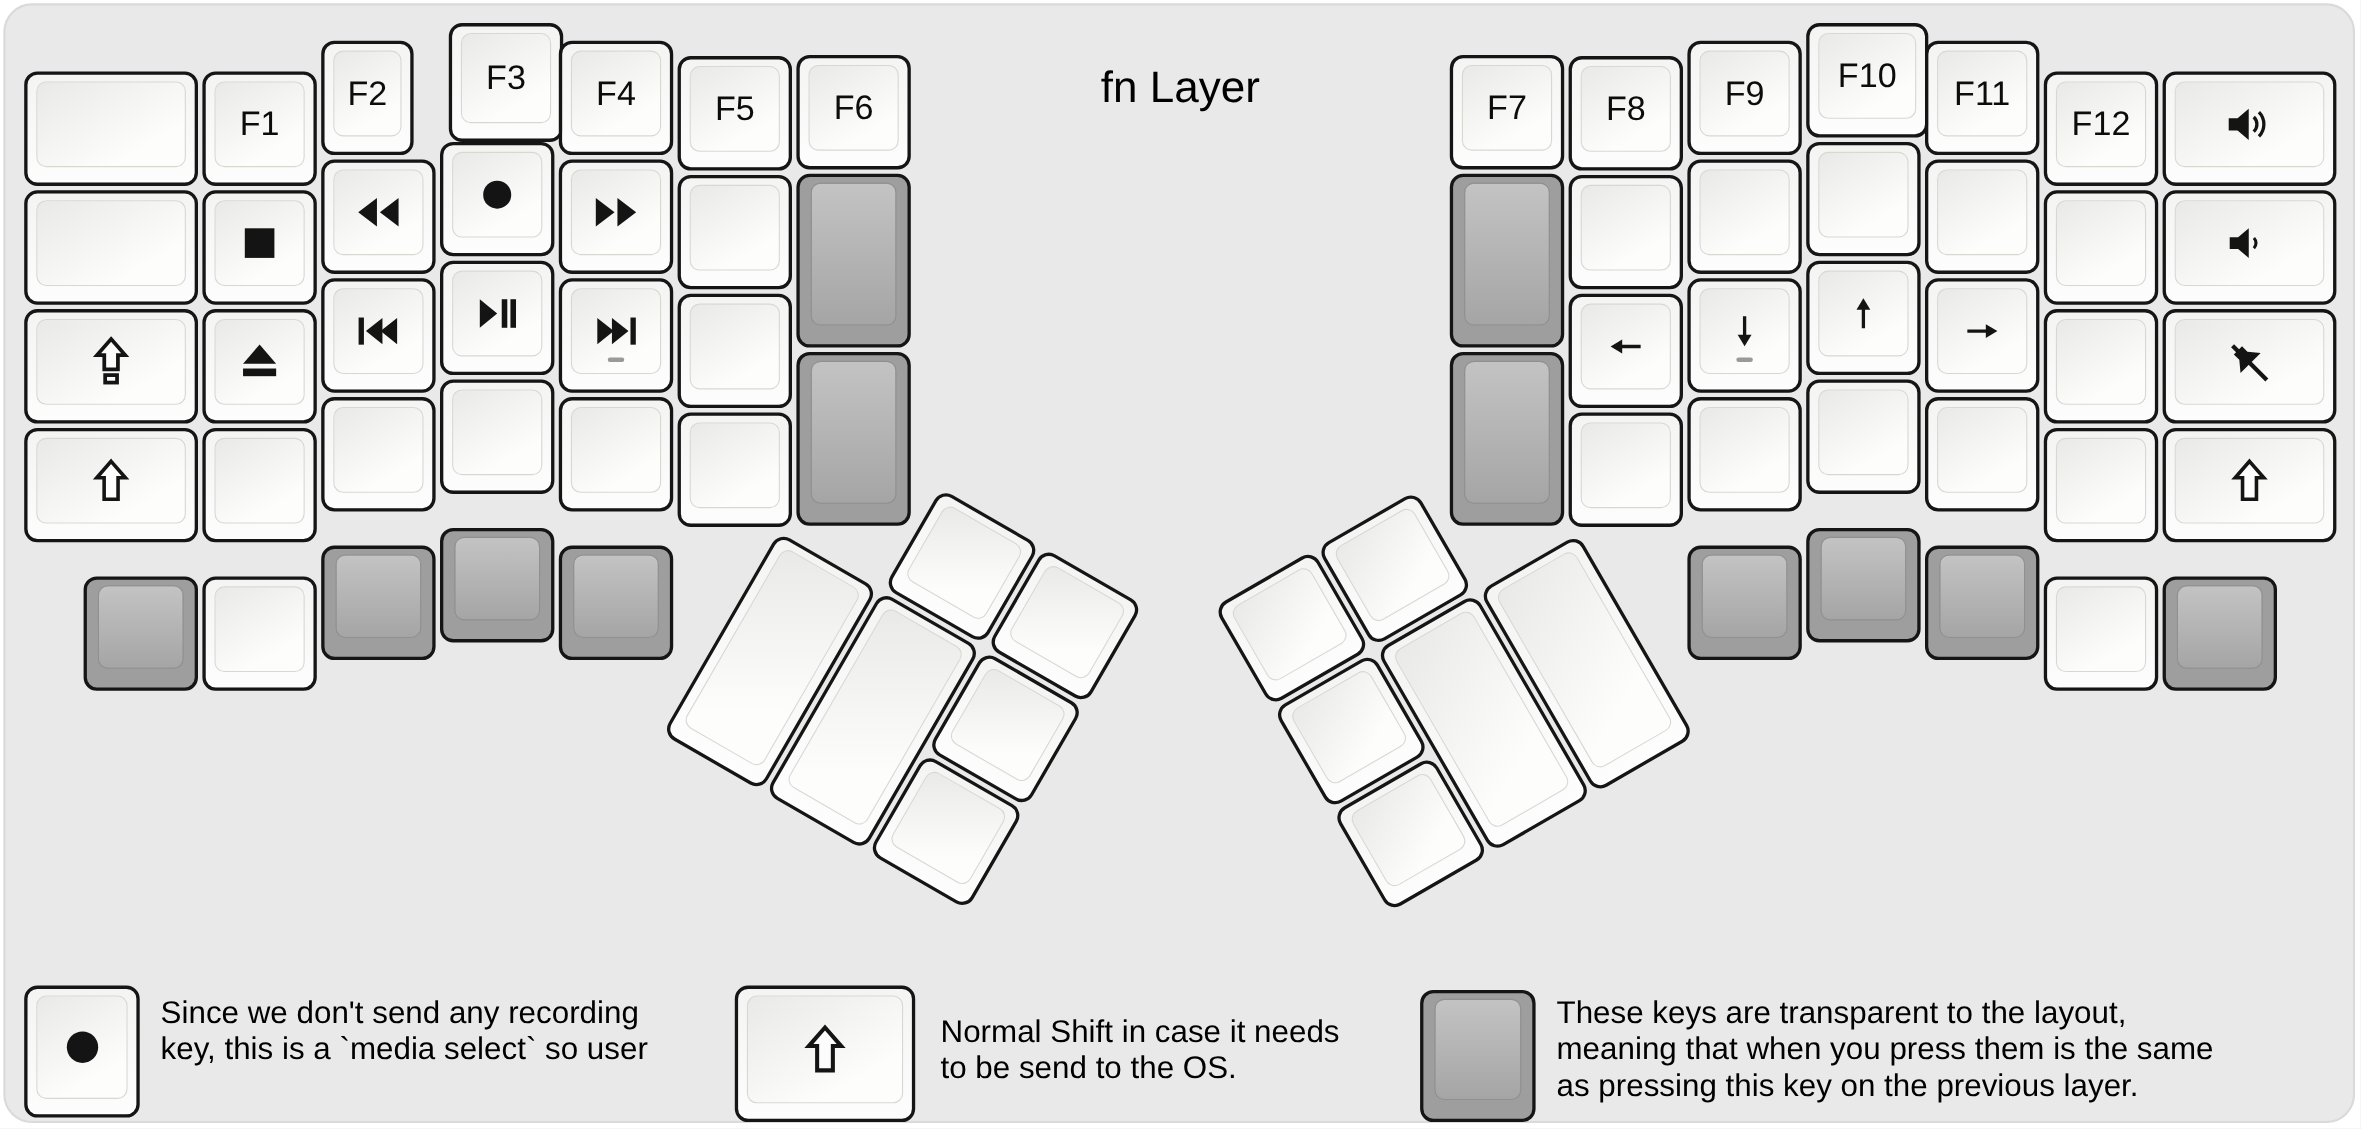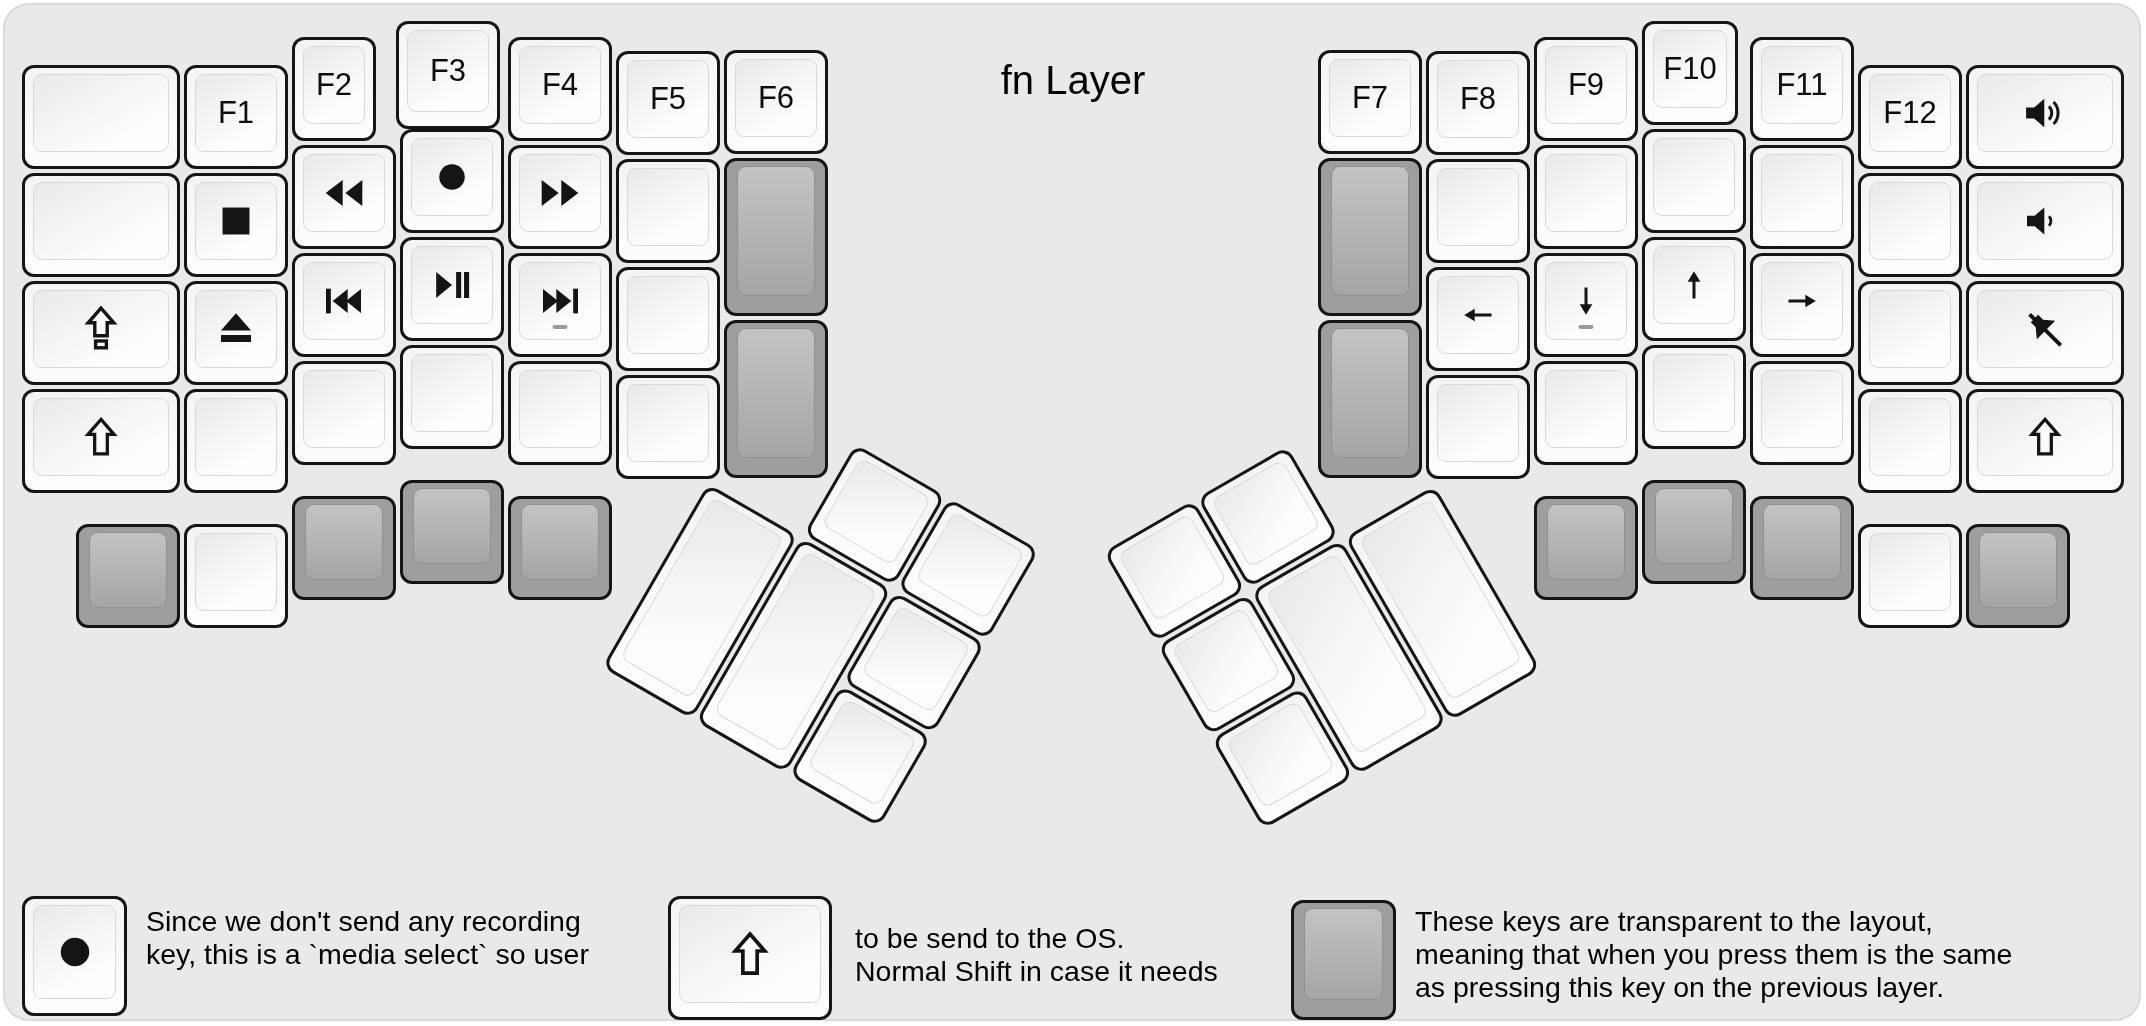--- a/index.html
+++ b/index.html
@@ -149,21 +149,21 @@
             <polygon points="13.2,12 22.2,4.8 22.2,19.2"></polygon>
           </svg></span>
       </div>
     </div>
     <div class="key white" style="left: 292px; top: 361px; width: 104px; height: 104px;">
       <div class="cap"></div>
     </div>
     <div class="key gray" style="left: 292px; top: 496px; width: 104px; height: 104px;">
       <div class="cap"></div>
     </div>
-    <div class="key white" style="left: 396px; top: 21px; width: 104px; height: 108px;">
+    <div class="key white" style="left: 408px; top: 21px; width: 104px; height: 108px;">
       <div class="cap">
         <span class="klabel">F3</span>
       </div>
     </div>
     <div class="key white" style="left: 400px; top: 129px; width: 104px; height: 104px;">
       <div class="cap">
         <span class="kicon"><svg viewBox="0 0 24 24" width="34" height="34">
             <circle cx="12" cy="12" r="9"></circle>
           </svg></span>
       </div>
@@ -286,21 +286,21 @@
           </svg></span>
         <div class="homing"></div>
       </div>
     </div>
     <div class="key white" style="left: 1534px; top: 361px; width: 104px; height: 104px;">
       <div class="cap"></div>
     </div>
     <div class="key gray" style="left: 1534px; top: 496px; width: 104px; height: 104px;">
       <div class="cap"></div>
     </div>
-    <div class="key white" style="left: 1642px; top: 21px; width: 96px; height: 104px;">
+    <div class="key white" style="left: 1642px; top: 21px; width: 111px; height: 104px;">
       <div class="cap">
         <span class="klabel">F10</span>
       </div>
     </div>
     <div class="key white" style="left: 1642px; top: 129px; width: 104px; height: 104px;">
       <div class="cap"></div>
     </div>
     <div class="key white" style="left: 1642px; top: 237px; width: 104px; height: 104px;">
       <div class="cap">
         <span class="kicon"><svg viewBox="0 0 24 24" width="36" height="36">
@@ -391,22 +391,22 @@
     <div class="key gray" style="left: 1966px; top: 524px; width: 104px; height: 104px;">
       <div class="cap"></div>
     </div>
   </div>
 
 <div id="legend-text-1" class="legend-text">
   <div>Since we don't send any recording</div>
   <div>key, this is a `media select` so user</div>
 </div>
 <div id="legend-text-2" class="legend-text">
+  <div>Normal Shift in case it needs</div>
   <div>to be send to the OS.</div>
-  <div>Normal Shift in case it needs</div>
 </div>
 <div id="legend-text-3" class="legend-text">
   <div>These keys are transparent to the layout,</div>
   <div>meaning that when you press them is the same</div>
   <div>as pressing this key on the previous layer.</div>
 </div>
 
 <div class="key white" style="left: 22px; top: 896px; width: 105px; height: 120px;">
     <div class="cap">
       <span class="kicon"><svg viewBox="0 0 24 24" width="38" height="38">

